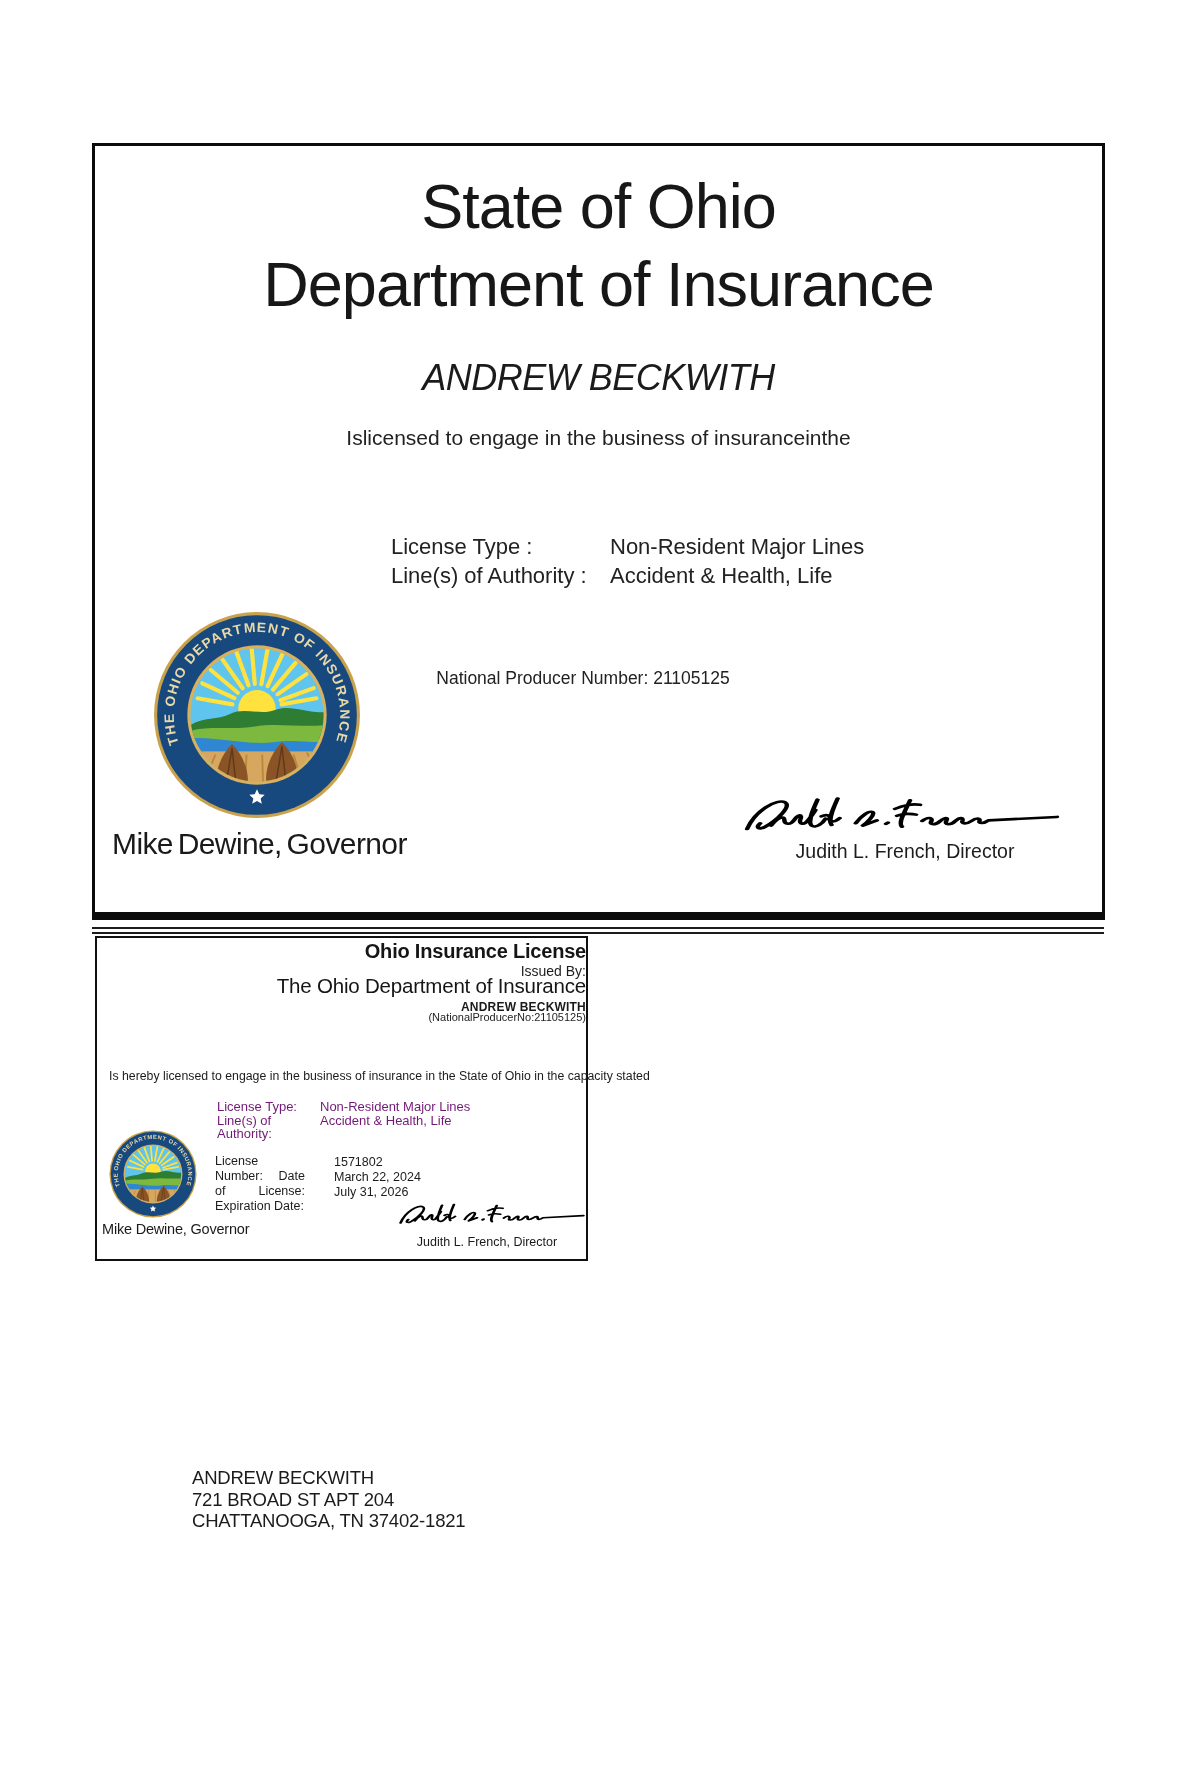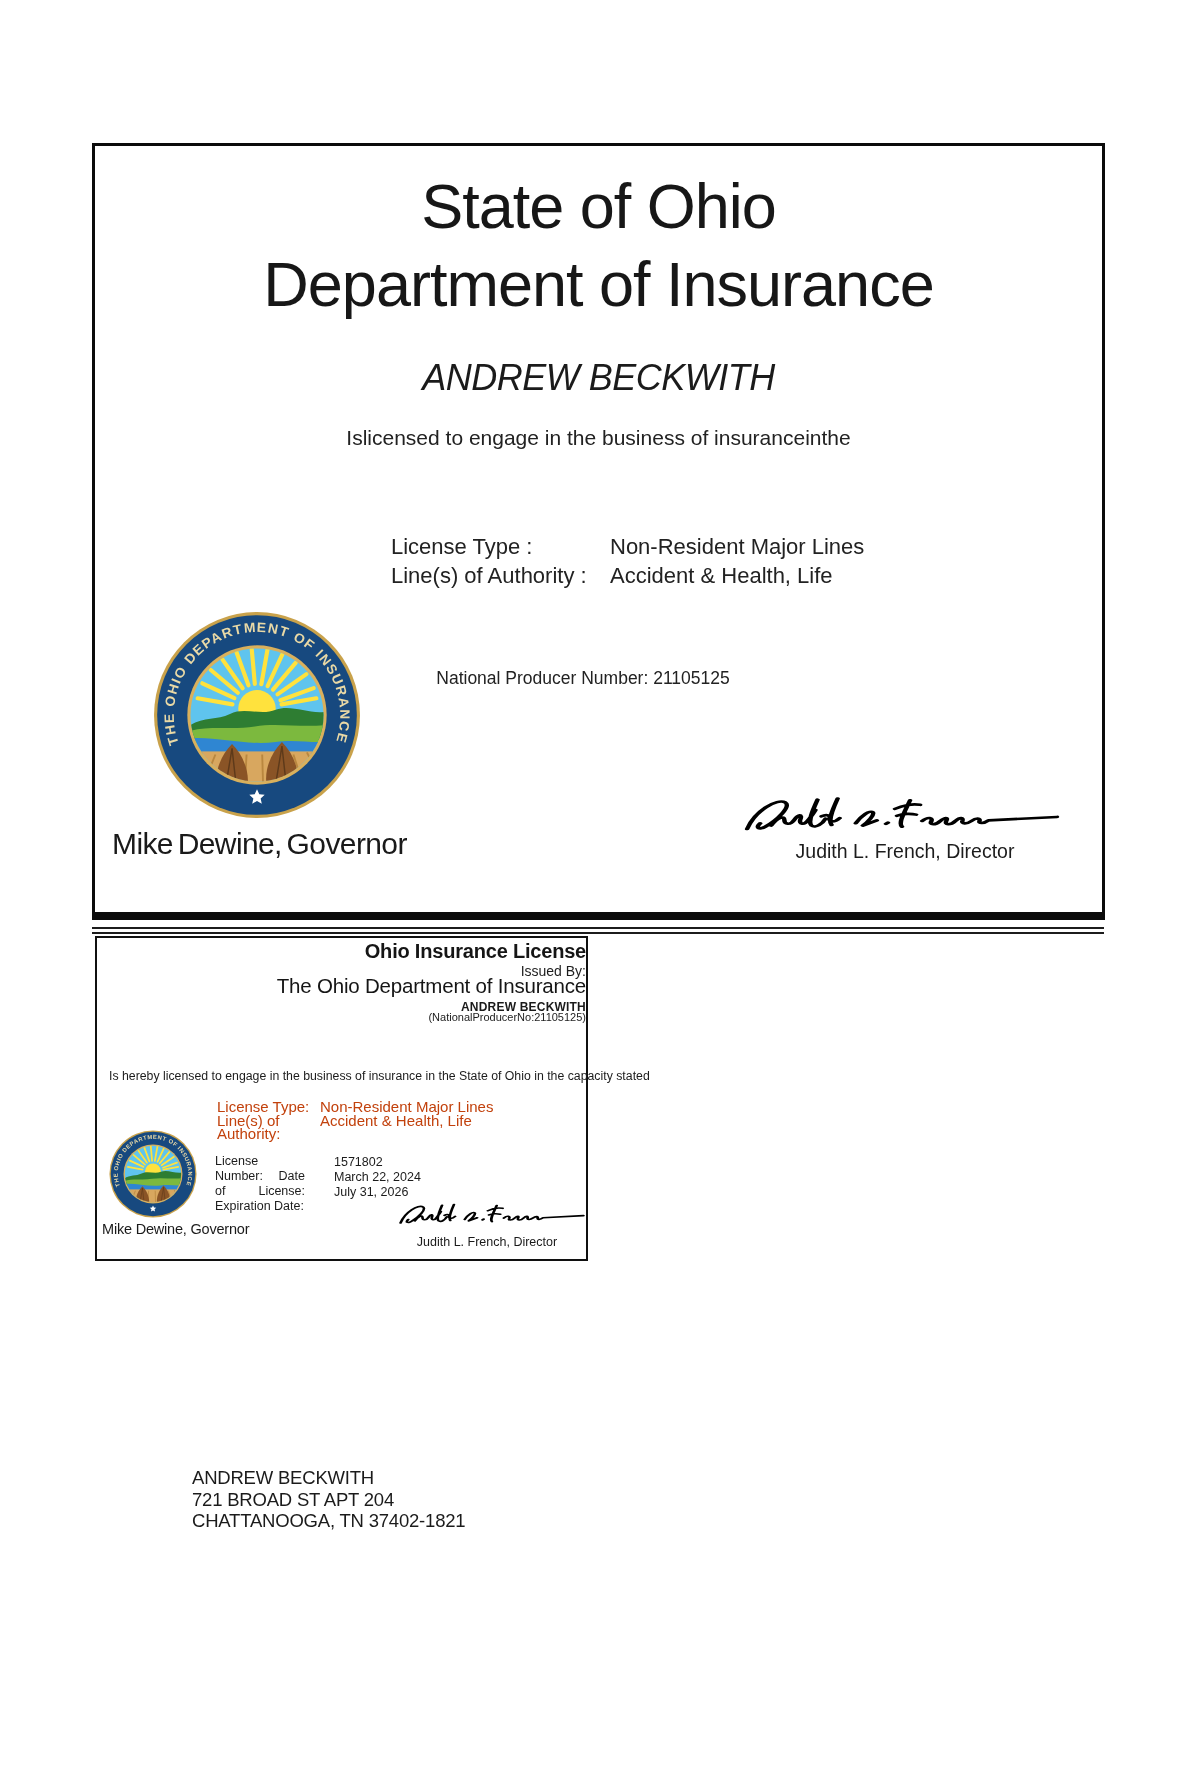--- a/index.html
+++ b/index.html
@@ -22,21 +22,21 @@
   .double-rule{left:92px;top:927px;width:1012px;height:3px;border-top:2px solid #1c1c1c;border-bottom:2px solid #1c1c1c;}
   
   .card{left:95px;top:936px;width:493px;height:325px;border:2px solid #101010;box-sizing:border-box;background:#fff;}
   .card .c{width:100%;text-align:right;}
   .card-title{top:2px;font-size:20px;font-weight:600;letter-spacing:-0.2px;color:#151515;}
   .card-issued{top:25px;font-size:14px;color:#1d1d1d;}
   .card-issuer{top:36px;font-size:20.5px;letter-spacing:-0.2px;color:#151515;}
   .card-name{top:62px;font-size:12px;font-weight:700;letter-spacing:0.2px;color:#1a1a1a;}
   .card-producer{top:73px;font-size:11px;color:#1d1d1d;}
   .card-body{left:12px;top:130px;font-size:12.3px;line-height:16px;color:#1c1c1c;white-space:nowrap;}
-  .card-lic{left:120px;top:162px;display:grid;grid-template-columns:103px auto;font-size:15px;line-height:13.5px;color:#c2410c;}
+  .card-lic{left:120px;top:162px;display:grid;grid-template-columns:103px auto;font-size:13px;line-height:13.5px;color:#701a75;}
   .card-seal{left:12px;top:192px;width:88px;height:88px;}
   .card-numlabel{left:118px;top:216px;width:90px;font-size:12.5px;line-height:15px;text-align:justify;color:#1c1c1c;}
   .card-numvals{left:225px;top:217px;font-size:12.5px;line-height:15px;color:#1c1c1c;margin-left:12px;}
   .card-sig{left:294px;top:262px;width:196px;height:32px;}
   .card-director{left:290px;top:297px;width:200px;text-align:center;font-size:12.5px;color:#1a1a1a;}
   .card-governor{left:5px;top:283px;font-size:14.5px;letter-spacing:-0.2px;color:#1a1a1a;}
   
   .address{left:192px;top:1467px;font-size:18.5px;line-height:21.5px;letter-spacing:-0.2px;color:#1b1b1b;}
   .hidden-defs{width:0;height:0;position:absolute;}
 </style>

